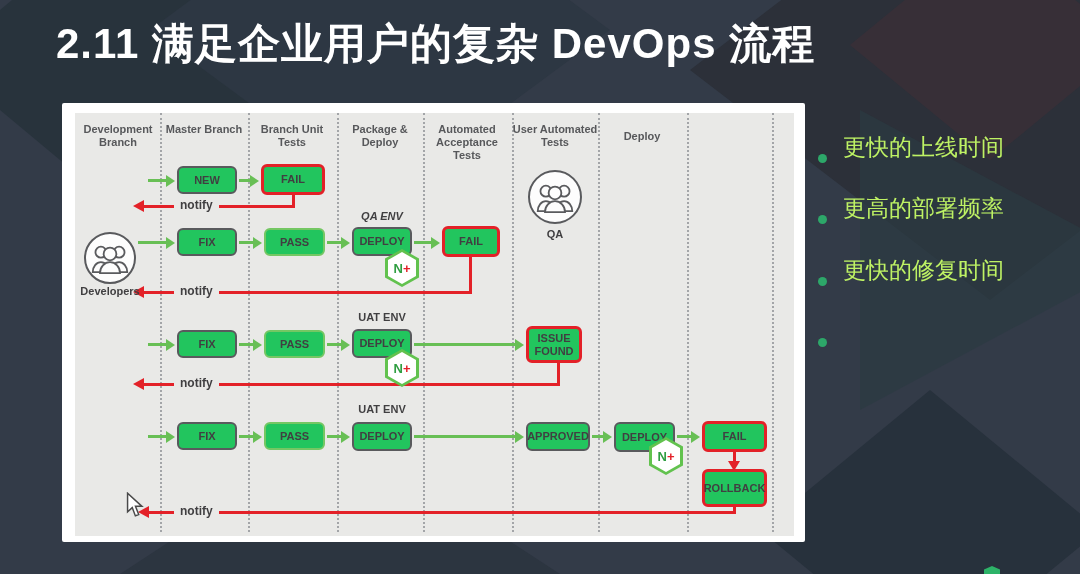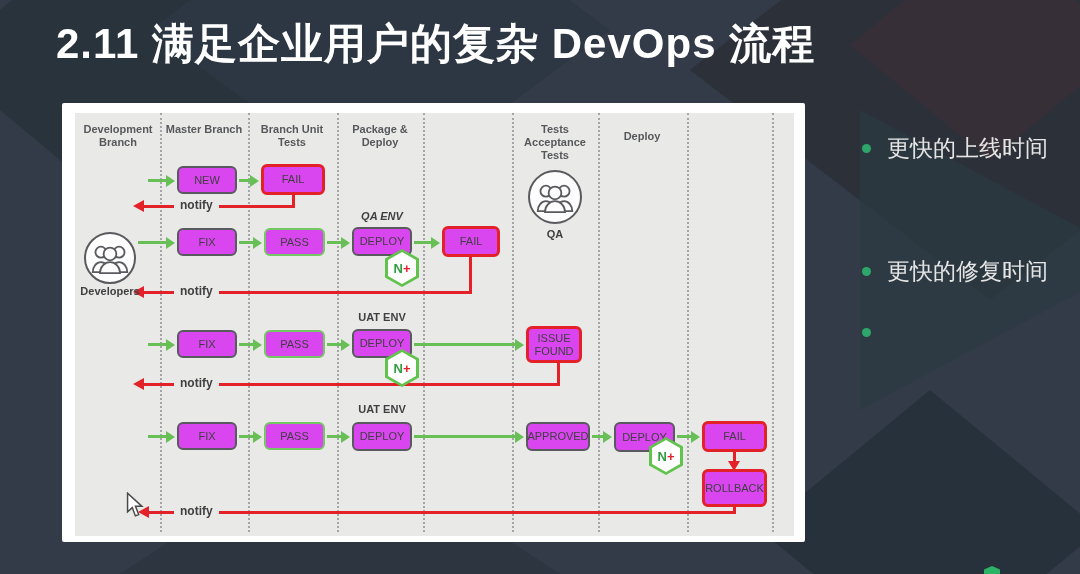--- a/index.html
+++ b/index.html
@@ -21,23 +21,23 @@
     position:absolute; left:62px; top:103px; width:743px; height:439px;
     background:#ffffff; border-radius:2px;
   }
   .diagram-bg { position:absolute; left:13px; top:10px; width:719px; height:423px; background:#e9e9e7; }
   .sep { position:absolute; top:10px; height:419px; width:0; border-left:2px dotted #a3a5a8; z-index:1; }
   .col-header {
     position:absolute; top:20px; width:88px; text-align:center;
     font-size:11px; font-weight:bold; color:#57585b; line-height:1.18; z-index:2;
   }
   .box {
-    position:absolute; background:#d946ef; border-radius:6px; z-index:3;
+    position:absolute; background:#22c55e; border-radius:6px; z-index:3;
     display:flex; align-items:center; justify-content:center; text-align:center;
-    font-size:11px; font-weight:normal; color:#403f41; line-height:1.15; padding:1px 2px;
+    font-size:11px; font-weight:bold; color:#403f41; line-height:1.15; padding:1px 2px;
   }
   .b-gray  { border:2.5px solid #595a5d; }
   .b-green { border:2.5px solid #74c763; }
   .b-red   { border:3px solid #e32128; }
   .env-label {
     position:absolute; width:70px; text-align:center; z-index:3;
     font-size:11px; font-weight:bold; color:#403f41;
   }
   
   .garrow { position:absolute; height:3px; background:#68bf55; z-index:2; }
@@ -65,22 +65,22 @@
   
   .hex { position:absolute; width:34px; height:38px; z-index:4;
     clip-path:polygon(50% 0,100% 25%,100% 75%,50% 100%,0 75%,0 25%); background:#62c24e; }
   .hex-in { position:absolute; left:3px; top:3px; width:28px; height:32px;
     clip-path:polygon(50% 0,100% 25%,100% 75%,50% 100%,0 75%,0 25%); background:#ffffff; }
   .hex-label { position:absolute; left:0; top:0; width:100%; height:100%;
     display:flex; align-items:center; justify-content:center; font-size:13px; font-weight:bold; }
   .hex-n { color:#2f9e41; } .hex-plus { color:#e32128; }
   
   .benefit {
-    position:absolute; left:862px; height:30px; display:flex; align-items:center; gap:16px;
-    color:#e5e5e5; font-size:23px; font-family:"Liberation Serif","DejaVu Serif",serif;
+    position:absolute; left:818px; height:30px; display:flex; align-items:flex-end; gap:16px;
+    color:#bef264; font-size:23px; font-family:"Liberation Serif","DejaVu Serif",serif;
     white-space:nowrap;
   }
   .benefit .dot { width:9px; height:9px; border-radius:50%; background:#2da769; flex:0 0 auto; }
   .cursor { position:absolute; left:126px; top:492px; z-index:9; }
   .bottom-speck { position:absolute; left:984px; top:566px; width:16px; height:14px; background:#2db368;
     clip-path:polygon(50% 0,100% 25%,100% 75%,50% 100%,0 75%,0 25%); }
 </style>
 </head>
 <body>
 
@@ -107,21 +107,22 @@
     <div class="sep" style="left:361px;"></div>
     <div class="sep" style="left:450px;"></div>
     <div class="sep" style="left:536px;"></div>
     <div class="sep" style="left:625px;"></div>
     <div class="sep" style="left:710px;"></div>
 
     <div class="col-header" style="left:12px;">Development Branch</div>
     <div class="col-header" style="left:98px;">Master Branch</div>
     <div class="col-header" style="left:186px;">Branch Unit Tests</div>
     <div class="col-header" style="left:274px;">Package &amp; Deploy</div>
-    <div class="col-header" style="left:449px;">Tests Acceptance Tests</div>
+    <div class="col-header" style="left:361px;">Automated Acceptance Tests</div>
+    <div class="col-header" style="left:449px;">User Automated Tests</div>
     <div class="col-header" style="left:536px;top:27px;">Deploy</div>
 
     <div class="actor-circle" style="left:22px;top:129px;width:52px;height:52px;">
       <svg width="40" height="33" viewBox="0 0 44 36">
         <g stroke="#5a5b5e" stroke-width="2" fill="#fdfdfd">
           <circle cx="12" cy="11" r="6"></circle>
             <path d="M3 33 a9 11 0 0 1 18 0 Z"></path>
           <circle cx="32" cy="11" r="6"></circle>
             <path d="M23 33 a9 11 0 0 1 18 0 Z"></path>
           <circle cx="22" cy="13" r="7"></circle>
@@ -223,20 +224,24 @@
     <div class="rline-v" style="left:671px;top:397px;height:14px;"></div>
     <div class="rline-h" style="left:86px;top:408px;width:588px;"></div>
     <div class="rhead-left" style="left:76px;top:403px;"></div>
     <div class="notify-label" style="left:112px;top:402px;">notify</div>
   </div>
 
   <div class="benefit" style="top:133px;">
     <span class="dot"></span>
     <span>更快的上线时间</span>
   </div>
+  <div class="benefit" style="top:194px;">
+    <span class="dot"></span>
+    <span>更高的部署频率</span>
+  </div>
   <div class="benefit" style="top:256px;">
     <span class="dot"></span>
     <span>更快的修复时间</span>
   </div>
   <div class="benefit" style="top:317px;">
     <span class="dot"></span>
   </div>
 
   <svg class="cursor" width="18" height="26" viewBox="0 0 14 21">
     <path d="M1 1 L1 16 L4.8 12.6 L7.3 19.3 L10 18.2 L7.4 11.6 L12.6 11.6 Z" fill="#ffffff" stroke="#4a4a4a" stroke-width="1.2"></path>

